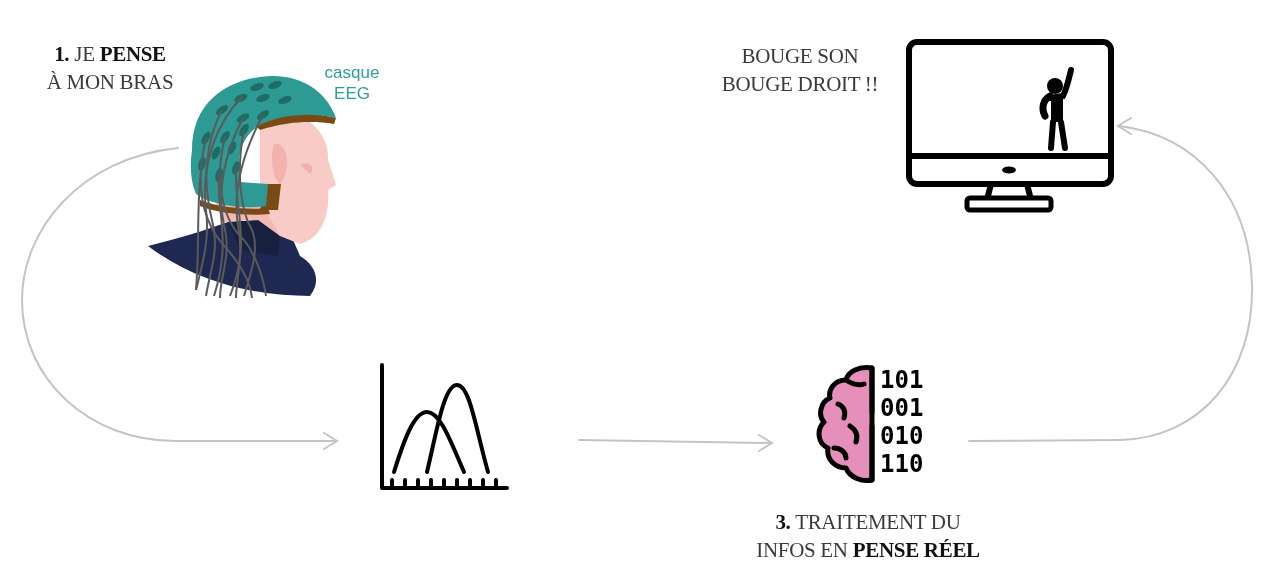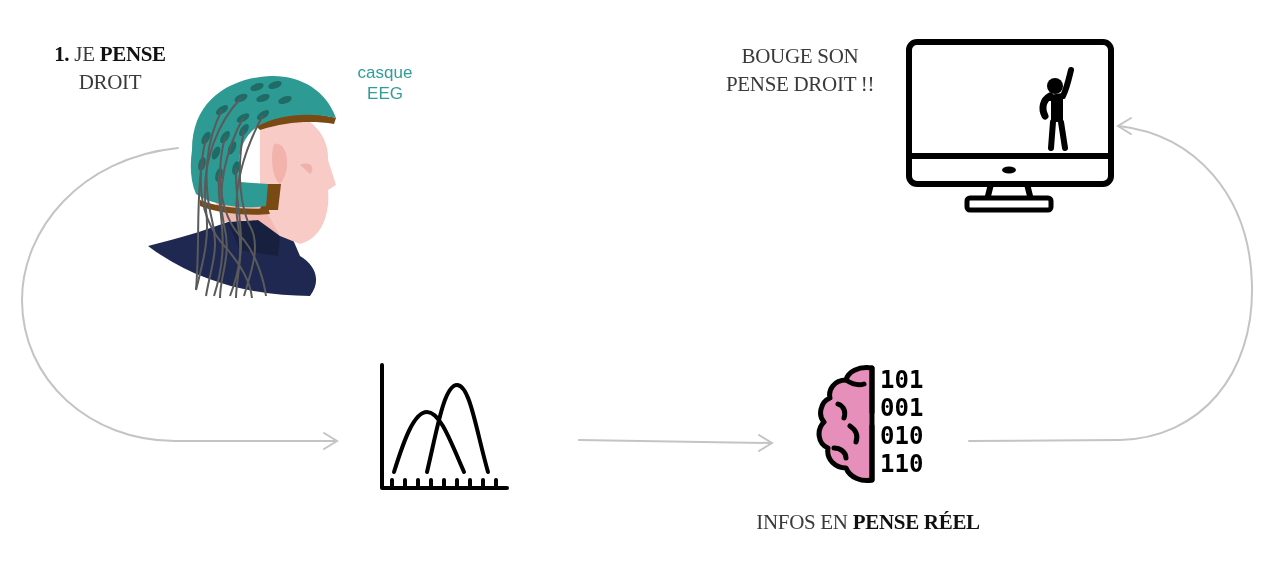--- a/index.html
+++ b/index.html
@@ -4,21 +4,21 @@
 <style>
   html, body { margin: 0; padding: 0; background: #ffffff; }
   body { width: 1279px; height: 583px; position: relative; overflow: hidden;
          font-family: "Liberation Sans", "DejaVu Sans", sans-serif; color: #3d3d3d; }
   .stage { position: absolute; inset: 0; }
   svg.layer { position: absolute; left: 0; top: 0; }
   .label { position: absolute; font-size: 21px; line-height: 28px; letter-spacing: -0.3px;
            color: #3a3a3a; }
   .label b { color: #111111; font-weight: 700; }
   .center { text-align: center; font-family: Liberation Serif, serif; }
-  .caption { position: absolute; font-size: 17px; line-height: 21px; color: #2f9d98; text-align: center; margin-left: 33px; }
+  .caption { position: absolute; font-size: 17px; line-height: 21px; color: #2f9d98; text-align: center; }
 </style>
 </head>
 <body>
 
 <div class="stage">
 
   <svg class="layer" width="1279" height="583" viewBox="0 0 1279 583">
     <g fill="none" stroke="#c4c4c4" stroke-width="2" stroke-linecap="round">
 
       <path d="M178 148 C 80 158, 22 230, 22 300 C 22 380, 90 441, 175 441 L 336 441"></path>
@@ -27,21 +27,21 @@
       <path d="M579 440 L 771 443"></path>
       <path d="M759 435 L 772 443 L 759 451"></path>
 
       <path d="M969 441 L 1120 440 C 1200 438, 1254 375, 1252 285 C 1250 195, 1195 135, 1119 126"></path>
       <path d="M1131 118 L 1118 126 L 1131 134"></path>
     </g>
   </svg>
 
   <div class="label center" style="left:30px; top:40px; width:160px;">
     <div><b>1.</b><span> JE </span><b>PENSE</b></div>
-    <div>DROIT</div>
+    <div>À MON BRAS</div>
   </div>
 
   <div class="caption" style="left:318px; top:62px; width:68px;">
     <div>casque</div>
     <div>EEG</div>
   </div>
 
   <svg class="layer" style="left:140px; top:60px;" width="220" height="240" viewBox="0 0 220 240">
 
     <path d="M8 186 C 40 178, 60 172, 88 162 L 120 160 L 148 168 L 160 196 C 175 205, 182 220, 170 236 C 120 236, 60 225, 8 186 Z" fill="#1f2850"></path>
@@ -115,26 +115,27 @@
     </g>
     <g font-family="'DejaVu Sans Mono', monospace" font-weight="700" font-size="24" fill="#000">
       <text x="70" y="24">101</text>
       <text x="70" y="52">001</text>
       <text x="70" y="80">010</text>
       <text x="70" y="108">110</text>
     </g>
   </svg>
 
   <div class="label center" style="left:718px; top:508px; width:300px;">
+    <div><b>3.</b><span> TRAITEMENT DU</span></div>
     <div><span>INFOS EN </span><b>PENSE RÉEL</b></div>
   </div>
 
   <div class="label center" style="left:700px; top:42px; width:200px;">
     <div>BOUGE SON</div>
-    <div>PENSE DROIT !!</div>
+    <div>BOUGE DROIT !!</div>
   </div>
 
   <svg class="layer" style="left:905px; top:38px;" width="210" height="178" viewBox="0 0 210 178">
     <rect x="4" y="4" width="202" height="142" rx="8" ry="8" fill="#fff" stroke="#000" stroke-width="6"></rect>
     <line x1="4" y1="118" x2="206" y2="118" stroke="#000" stroke-width="6"></line>
     <ellipse cx="104" cy="132" rx="7" ry="3.5" fill="#000"></ellipse>
     <path d="M86 146 L 82 162 M122 146 L 126 162" stroke="#000" stroke-width="6"></path>
     <rect x="62" y="160" width="84" height="12" rx="3" fill="#fff" stroke="#000" stroke-width="5"></rect>
 
     <g fill="#000" stroke="#000" stroke-linecap="round">

